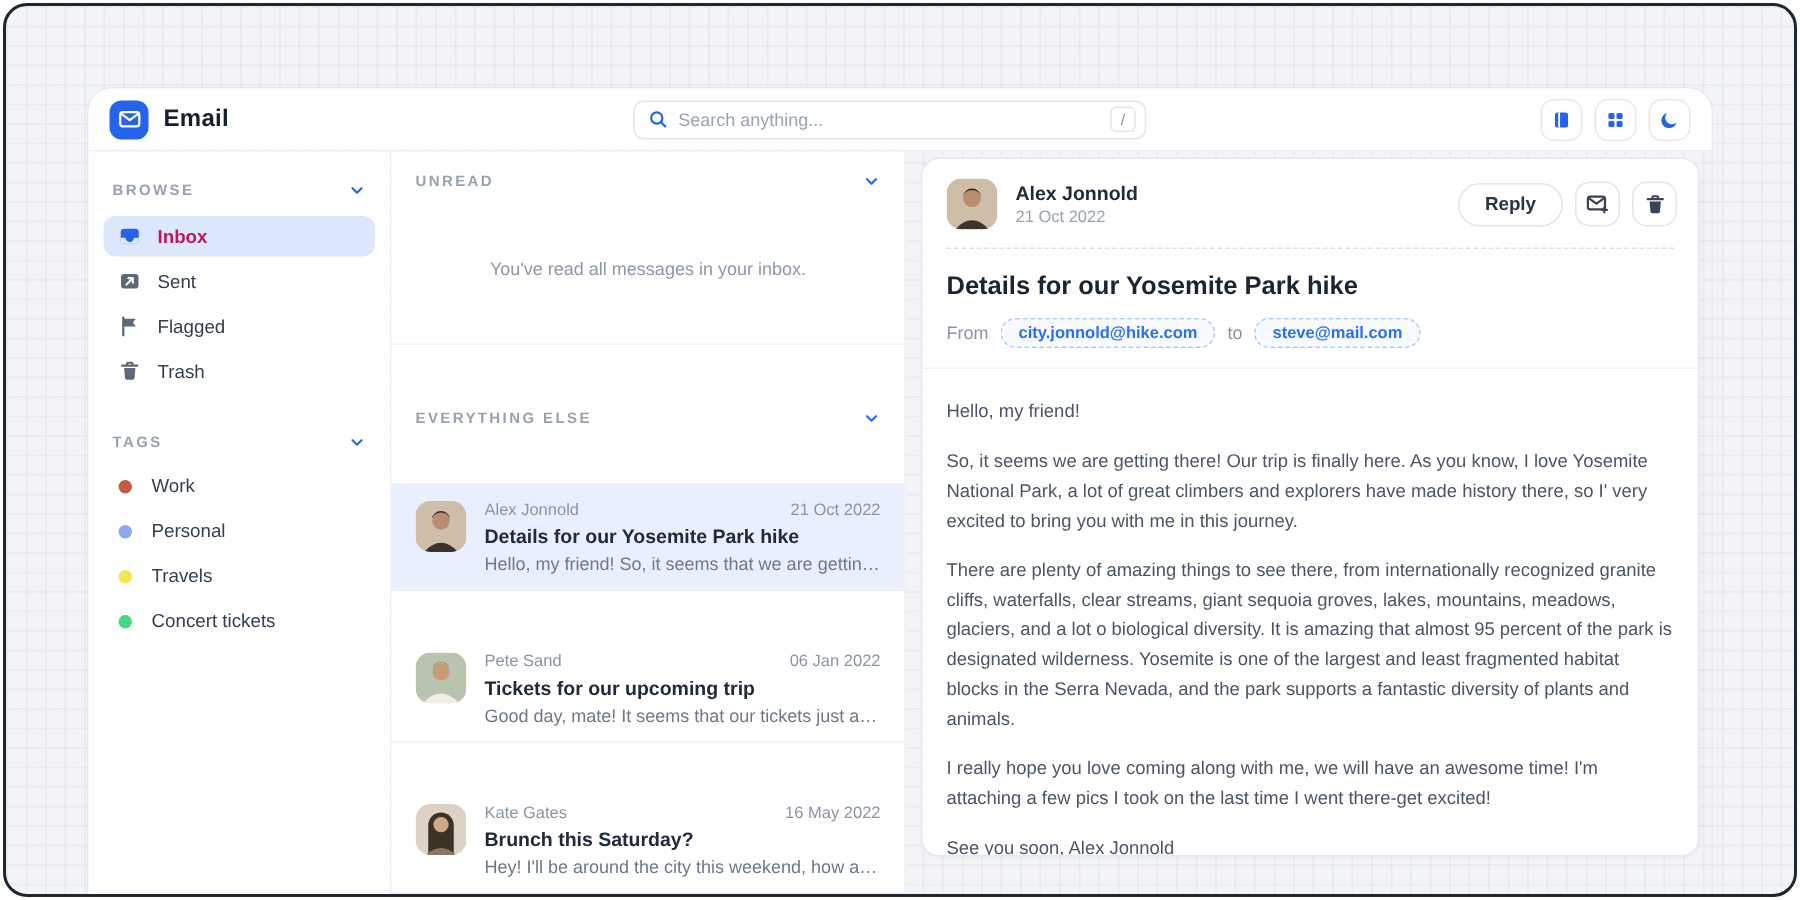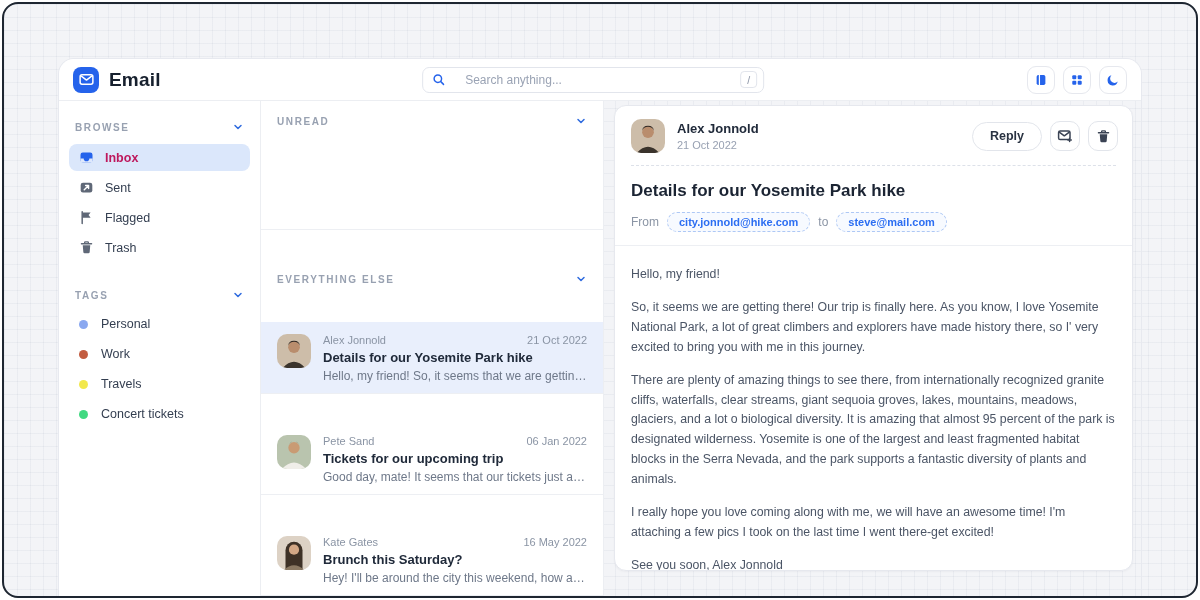--- a/index.html
+++ b/index.html
@@ -10,23 +10,23 @@
                      linear-gradient(90deg, rgba(125,138,160,0.08) 1px, transparent 1px);
     background-size:13px 13px; }
   .app{ position:absolute; left:54px; top:54px; right:54px; bottom:0;
     border:1px solid #e7e9ef; border-bottom:none; border-radius:16px 16px 0 0;
     display:flex; flex-direction:column; }
   
   .topbar{ height:42px; background:#fff; border-radius:15px 15px 0 0; border-bottom:1px solid #eceef2;
     display:flex; align-items:center; padding:0 14px; position:relative; flex:0 0 auto; }
   .brand{ display:flex; align-items:center; gap:10px; }
   .logo{ width:26px; height:26px; border-radius:8px; background:#2563eb; display:flex; align-items:center; justify-content:center; }
-  .brand-name{ font-size:19px; font-weight:700; color:#17202e; letter-spacing:.2px; }
+  .brand-name{ font-size:16px; font-weight:700; color:#17202e; letter-spacing:.2px; }
   .search{ position:absolute; left:50%; transform:translateX(-52%); width:342px; height:26px;
-    border:1px solid #e2e5ec; border-radius:7px; background:#fff; display:flex; align-items:center; padding:0 6px 0 9px; gap:20px; }
+    border:1px solid #e2e5ec; border-radius:7px; background:#fff; display:flex; align-items:center; padding:0 6px 0 9px; gap:7px; }
   .search input{ border:none; outline:none; flex:1; font-size:12px; color:#3a4354; background:transparent; font-family:inherit; }
   .search input::placeholder{ color:#9aa3b4; }
   .kbd{ min-width:17px; height:17px; border:1px solid #e2e5ec; border-radius:4px; font-size:10.5px; color:#8a93a5;
     display:flex; align-items:center; justify-content:center; padding:0 4px; }
   .top-actions{ margin-left:auto; display:flex; gap:8px; }
   .icon-btn{ width:28px; height:28px; border:1px solid #e6e8ee; border-radius:9px; background:#fff;
     display:flex; align-items:center; justify-content:center; cursor:pointer; }
   
   .app-body{ flex:1; display:flex; min-height:0; }
   .sidebar{ width:202px; background:#fff; border-right:1px solid #eceef2; padding-top:6px; flex:0 0 auto; }
@@ -186,26 +186,26 @@
         <div class="section-head" style="margin-top:14px">
           <span class="section-title">Tags</span>
           <span>
               <svg width="12" height="12" viewBox="0 0 16 16">
                 <path d="M4 6 l4 4 4-4" fill="none" stroke="#2f6bdf" stroke-width="2" stroke-linecap="round" stroke-linejoin="round"></path>
               </svg>
             </span>
         </div>
 
         <div class="tag-item">
+          <span class="dot" style="background:#c25c40"></span>
+          <span>Work</span>
+        </div>
+        <div class="tag-item">
           <span class="dot" style="background:#8aa8f0"></span>
           <span>Personal</span>
-        </div>
-        <div class="tag-item">
-          <span class="dot" style="background:#c25c40"></span>
-          <span>Work</span>
         </div>
         <div class="tag-item">
           <span class="dot" style="background:#f2e84d"></span>
           <span>Travels</span>
         </div>
         <div class="tag-item">
           <span class="dot" style="background:#41d981"></span>
           <span>Concert tickets</span>
         </div>
       </aside>
@@ -213,20 +213,21 @@
       <section class="maillist">
         <div class="unread-block">
           <div class="section-head">
             <span class="section-title">Unread</span>
             <span>
                 <svg width="12" height="12" viewBox="0 0 16 16">
                   <path d="M4 6 l4 4 4-4" fill="none" stroke="#2f6bdf" stroke-width="2" stroke-linecap="round" stroke-linejoin="round"></path>
                 </svg>
               </span>
           </div>
+          <div class="empty-state">You've read all messages in your inbox.</div>
         </div>
 
         <div class="section-head">
           <span class="section-title">Everything else</span>
           <span>
               <svg width="12" height="12" viewBox="0 0 16 16">
                 <path d="M4 6 l4 4 4-4" fill="none" stroke="#2f6bdf" stroke-width="2" stroke-linecap="round" stroke-linejoin="round"></path>
               </svg>
             </span>
         </div>

